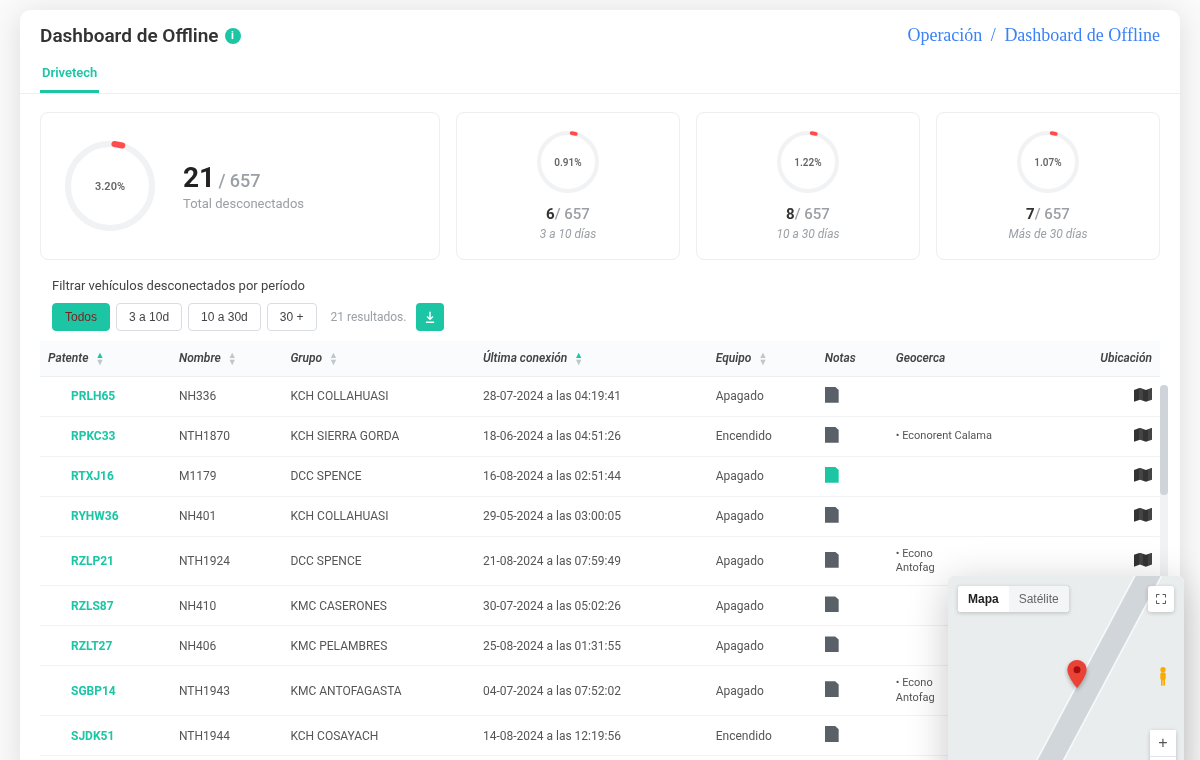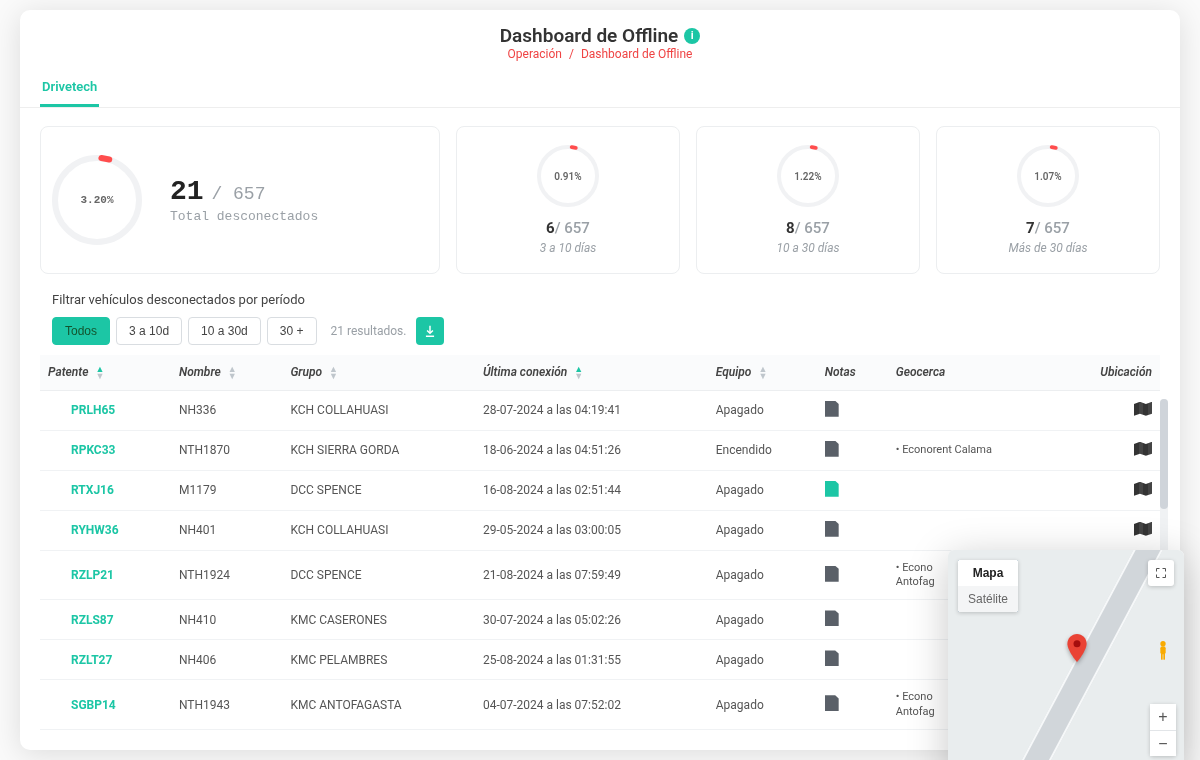--- a/index.html
+++ b/index.html
@@ -16,38 +16,37 @@
     border-radius: 10px;
     box-shadow: 0 4px 30px rgba(0,0,0,0.12);
     overflow: visible;
     position: relative;
   }
   .header {
     display: flex;
     justify-content: space-between;
     align-items: center;
     padding: 14px 20px 0 20px;
-    flex-direction: column;
   }
   .title {
     font-size: 19px;
     font-weight: 600;
     color: #333;
     display: flex;
     align-items: center;
     gap: 6px;
   }
   .info-icon {
     width: 16px; height: 16px; border-radius: 50%;
     background: #1cc6a5;
     display: inline-flex; align-items: center; justify-content: center;
     color: #fff; font-size: 11px; font-weight: bold;
   }
   .breadcrumb {
-    color: #ef4444; font-size: 12px;
+    color: #3b82f6; font-size: 18px; font-family: Liberation Serif, serif;
   }
   .breadcrumb span.sep { margin: 0 4px; }
   .tabs {
     padding: 10px 20px 0 20px;
     border-bottom: 1px solid #eee;
   }
   .tab {
     display: inline-block;
     padding: 8px 2px 10px 2px;
     font-size: 13px;
@@ -69,22 +68,21 @@
     display: flex;
     flex-direction: column;
     align-items: center;
     text-align: center;
   }
   .card-main {
     flex-direction: row;
     align-items: center;
     text-align: left;
     gap: 28px;
-    padding: 26px 11px;
-    font-family: Liberation Mono, monospace;
+    padding: 26px 24px;
   }
   .gauge {
     width: 90px; height: 90px; border-radius: 50%;
     border: 6px solid #f1f2f4;
     position: relative;
     display: flex; align-items: center; justify-content: center;
     color: #666; font-size: 11px; font-weight: 600;
   }
   .gauge::before {
     content: "";
@@ -117,21 +115,21 @@
   .filter-bar { display: flex; align-items: center; gap: 6px; }
   .fbtn {
     border: 1px solid #d9dde1;
     background: #fff;
     color: #444;
     padding: 6px 12px;
     border-radius: 4px;
     font-size: 12px;
     cursor: pointer;
   }
-  .fbtn.active { background: #1cc6a5; color: #14532d; border-color: #1cc6a5; }
+  .fbtn.active { background: #1cc6a5; color: #7f1d1d; border-color: #1cc6a5; }
   .results { color: #9aa0a6; font-size: 12px; margin-left: 8px; }
   .dl {
     width: 28px; height: 28px; border-radius: 4px;
     background: #1cc6a5;
     display: inline-flex; align-items: center; justify-content: center;
     color: #fff;
     margin-left: 4px;
     cursor: pointer;
   }
 
@@ -201,21 +199,21 @@
     background: #d1d6da;
     transform: rotate(28deg);
     border-left: 2px solid #f6f8f9;
     border-right: 2px solid #f6f8f9;
   }
   .map-controls-top {
     position: absolute; top: 10px; left: 10px; right: 10px;
     display: flex; justify-content: space-between; align-items: flex-start;
   }
   .maptype {
-    display: flex; border-radius: 1px; box-shadow: 0 1px 4px rgba(0,0,0,0.2); background: #0c4a6e; overflow: hidden; flex-direction: column;
+    display: flex; border-radius: 1px; box-shadow: 0 1px 4px rgba(0,0,0,0.2); background: #0c4a6e; overflow: hidden;
   }
   .maptype button {
     border: none; background: #fff; padding: 6px 10px; font-size: 12px; color: #444; cursor: pointer;
   }
   .maptype button.active { font-weight: 600; color: #222; }
   .maptype button:not(.active) { background: #f4f5f6; color: #666; }
   .fs {
     width: 26px; height: 26px; background: #fff; border-radius: 3px;
     box-shadow: 0 1px 4px rgba(0,0,0,0.2);
     display: flex; align-items: center; justify-content: center; font-size: 12px; color: #555; cursor: pointer;
@@ -448,20 +446,32 @@
             <td>KMC ANTOFAGASTA</td>
             <td>04-07-2024 a las 07:52:02</td>
             <td>Apagado</td>
             <td><span class="note-icon"></span></td>
             <td style="font-size:11px;line-height:1.3">
               <div>• Econo</div>
               <div>Antofag</div>
             </td>
             <td style="text-align:right"><span class="map-icon"></span></td>
           </tr>
+          <tr>
+            <td><span class="patente">SJDK51</span></td>
+            <td>NTH1944</td>
+            <td>KCH COSAYACH</td>
+            <td>14-08-2024 a las 12:19:56</td>
+            <td>Encendido</td>
+            <td><span class="note-icon"></span></td>
+            <td style="font-size:11px;line-height:1.3">
+              <div></div>
+            </td>
+            <td style="text-align:right"><span class="map-icon"></span></td>
+          </tr>
         </tbody>
     </table>
     <div class="scroll-track">
       <div class="scroll-thumb"></div>
     </div>
   </div>
 
   <div class="map-popup">
     <div class="map-bg">
       <div class="map-road"></div>

